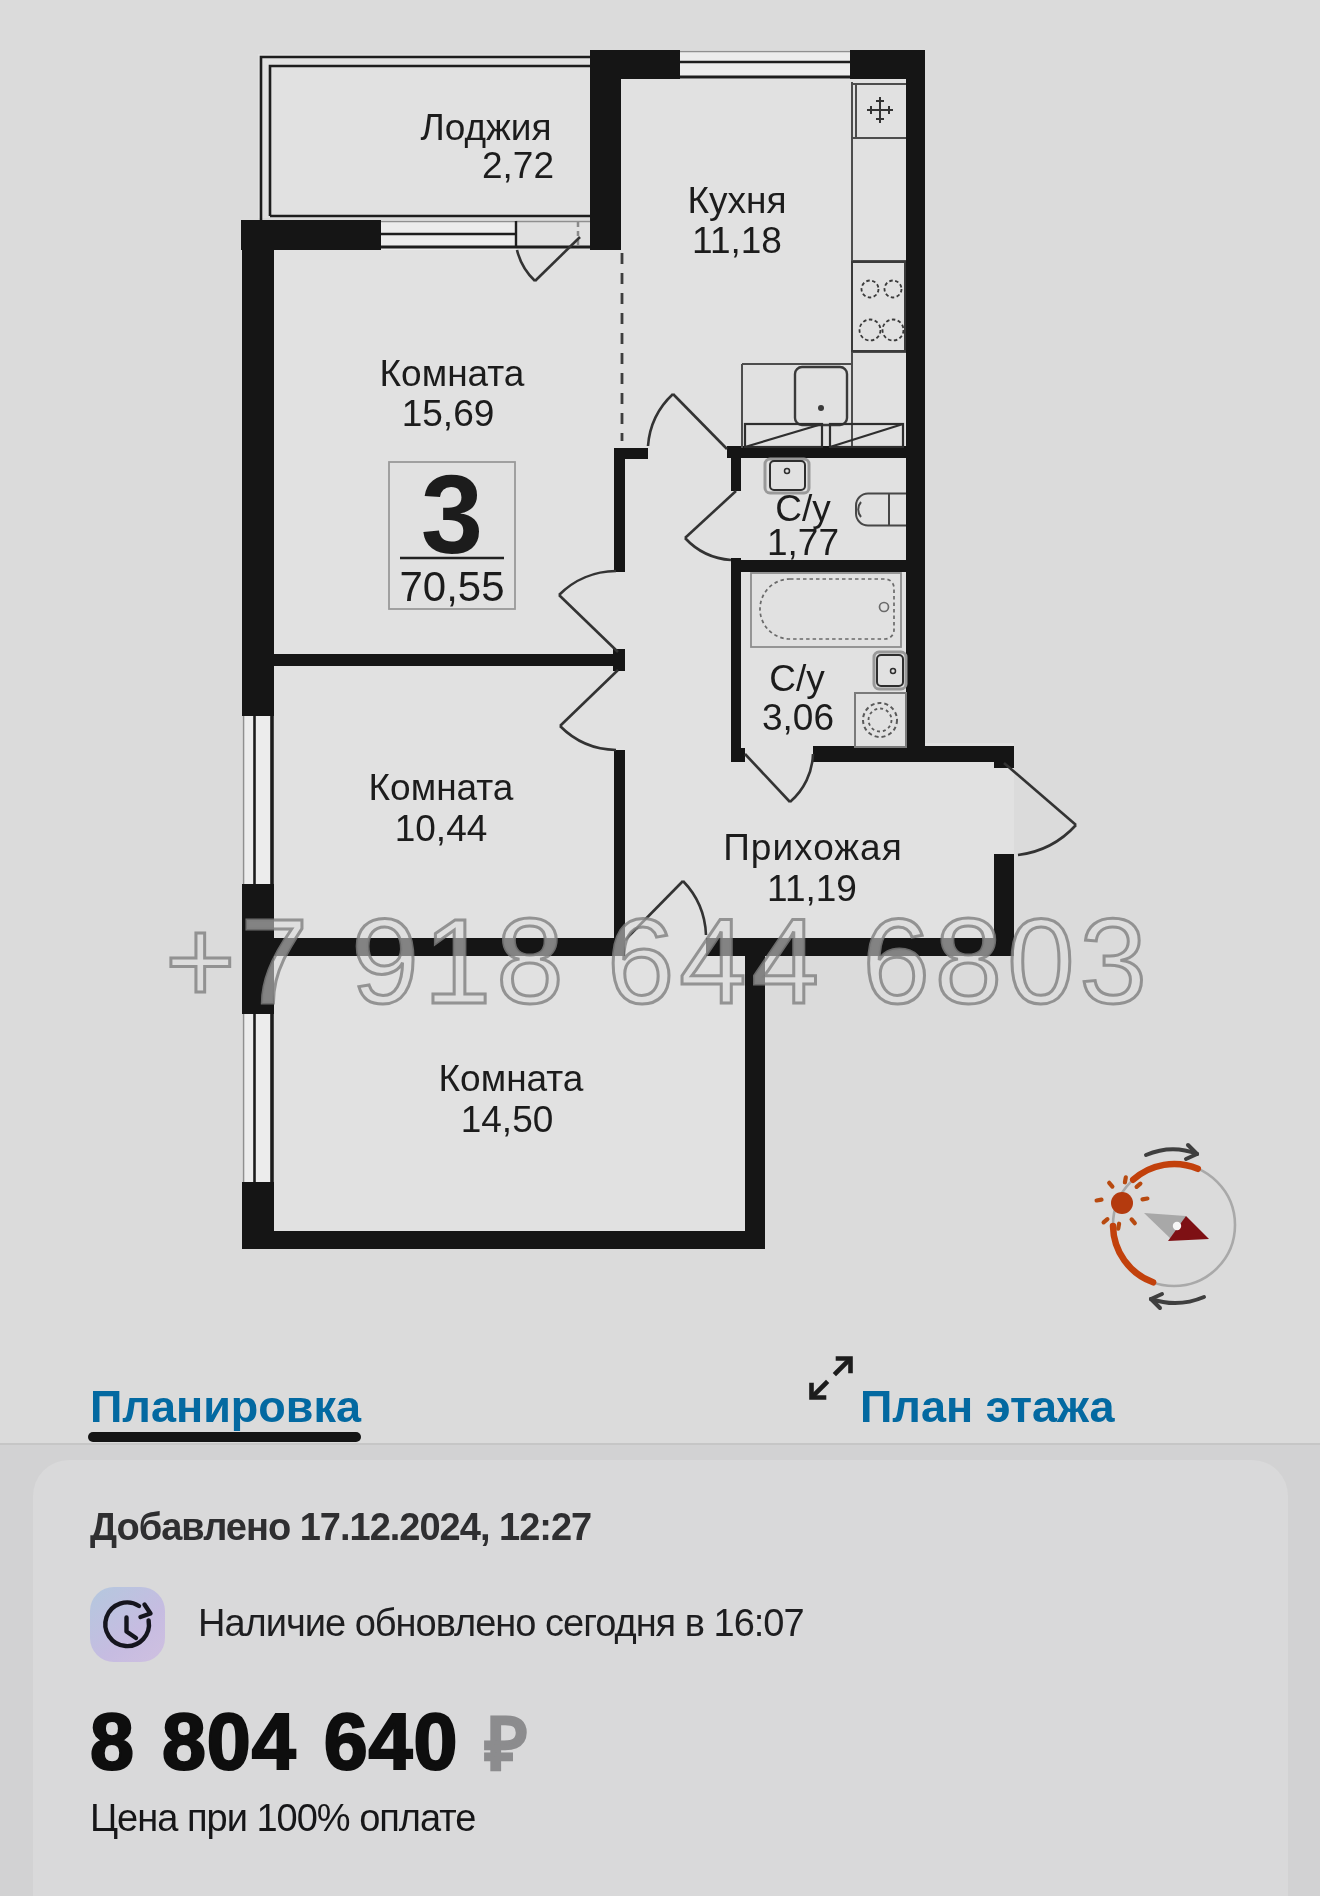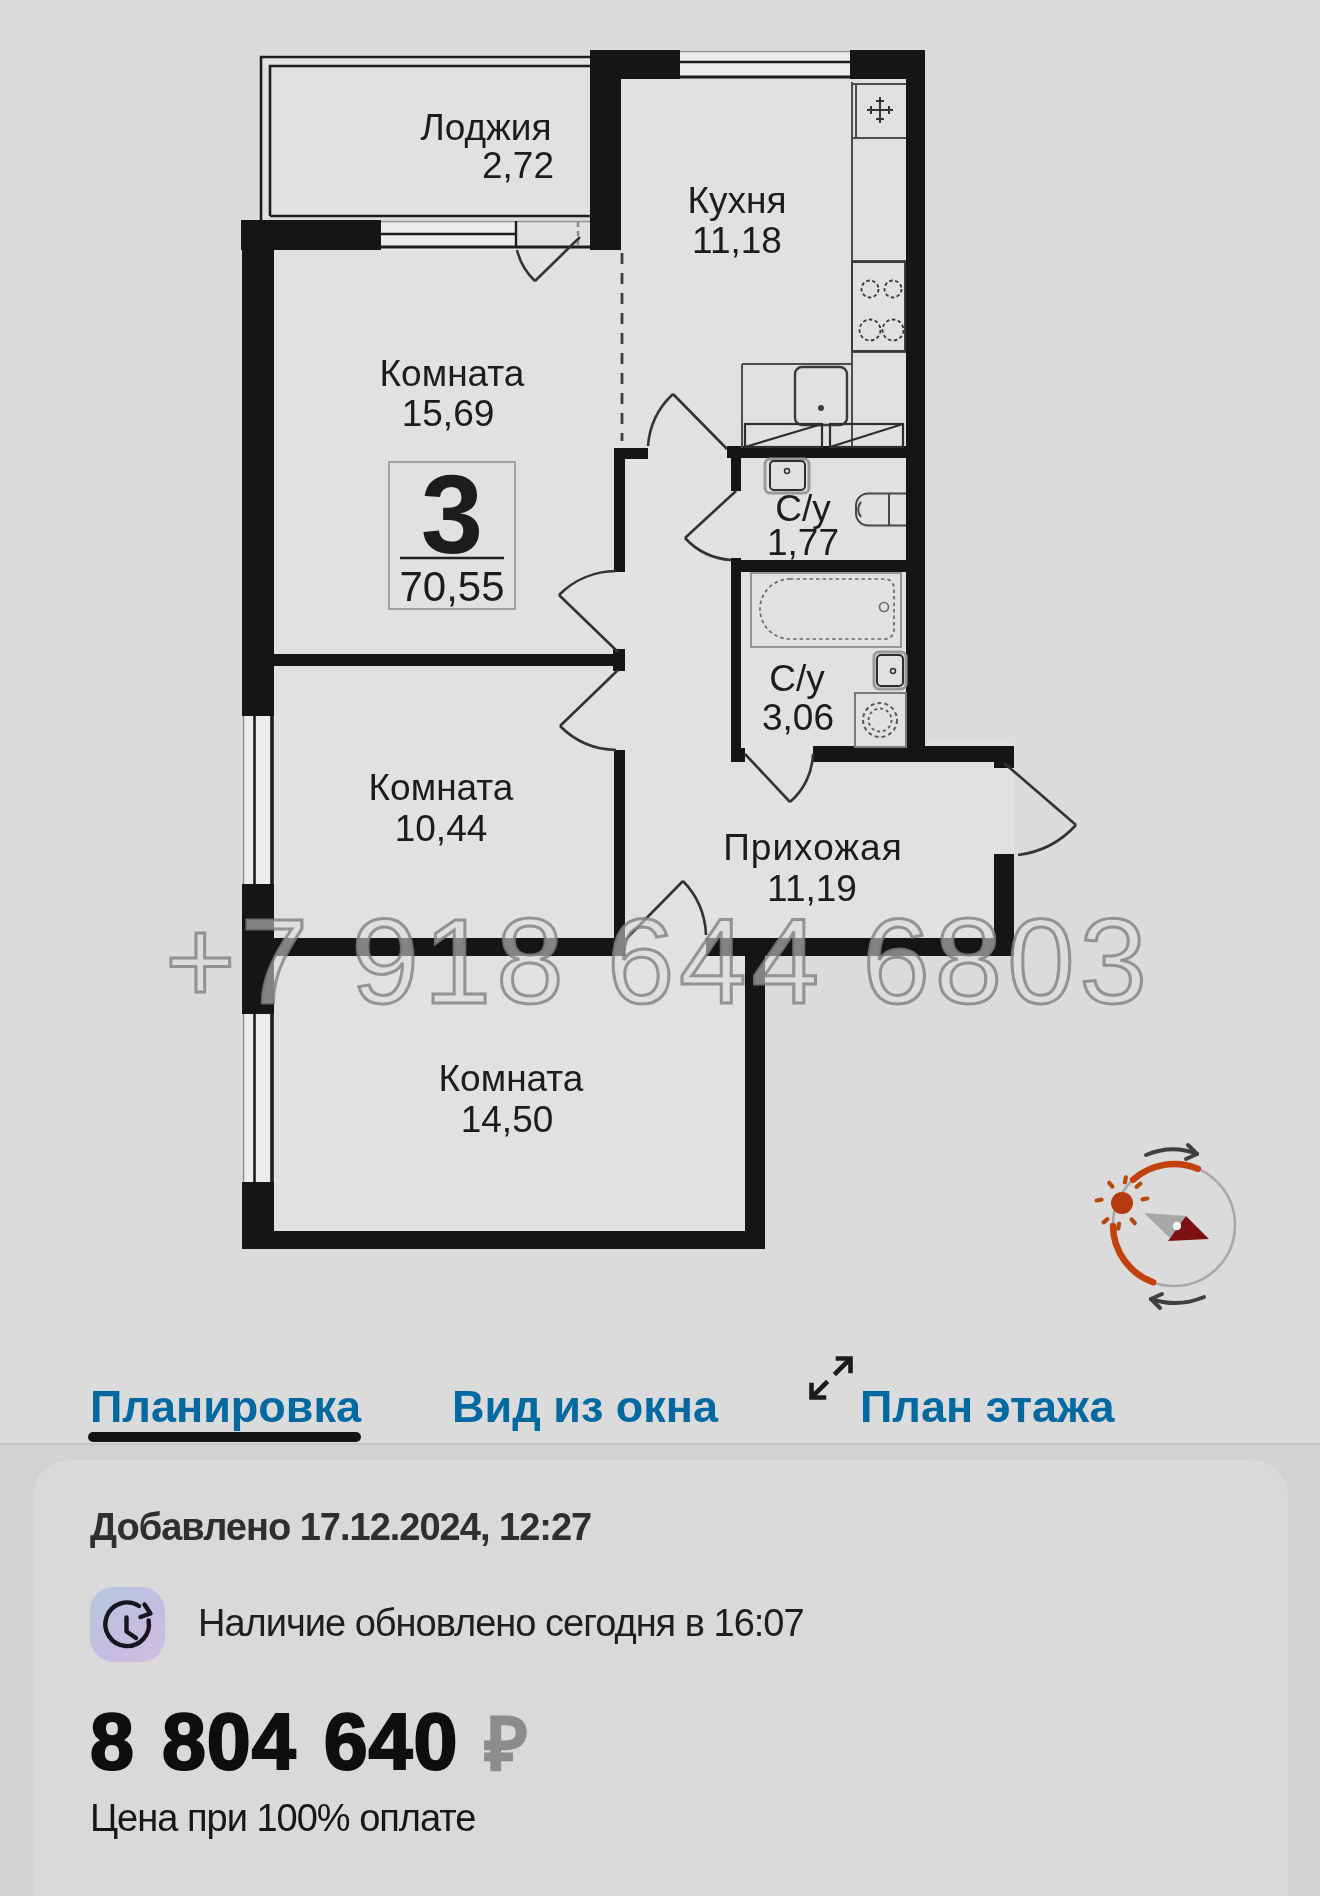--- a/index.html
+++ b/index.html
@@ -320,21 +320,20 @@
 </svg>
 
 <div id="watermark">+7 918 644 6803</div>
 
 <div id="tabs">
 
   <div class="tab" style="left:90px;">Планировка</div>
 
   <div id="tab-underline"></div>
 
-  <div class="tab" style="left:452px;">Вид из окна</div>
 
   <svg width="46" height="46" viewBox="0 0 46 46" style="position:absolute;left:808px;top:10px;">
     <g stroke="#1c1c1c" stroke-width="4.6" stroke-linecap="square" fill="none">
       <path d="M28,18 L40,6"></path>
       <path d="M30,3.5 L42.5,3.5 L42.5,16"></path>
       <path d="M18,28 L6,40"></path>
       <path d="M3.5,30 L3.5,42.5 L16,42.5"></path>
     </g>
   </svg>
 

